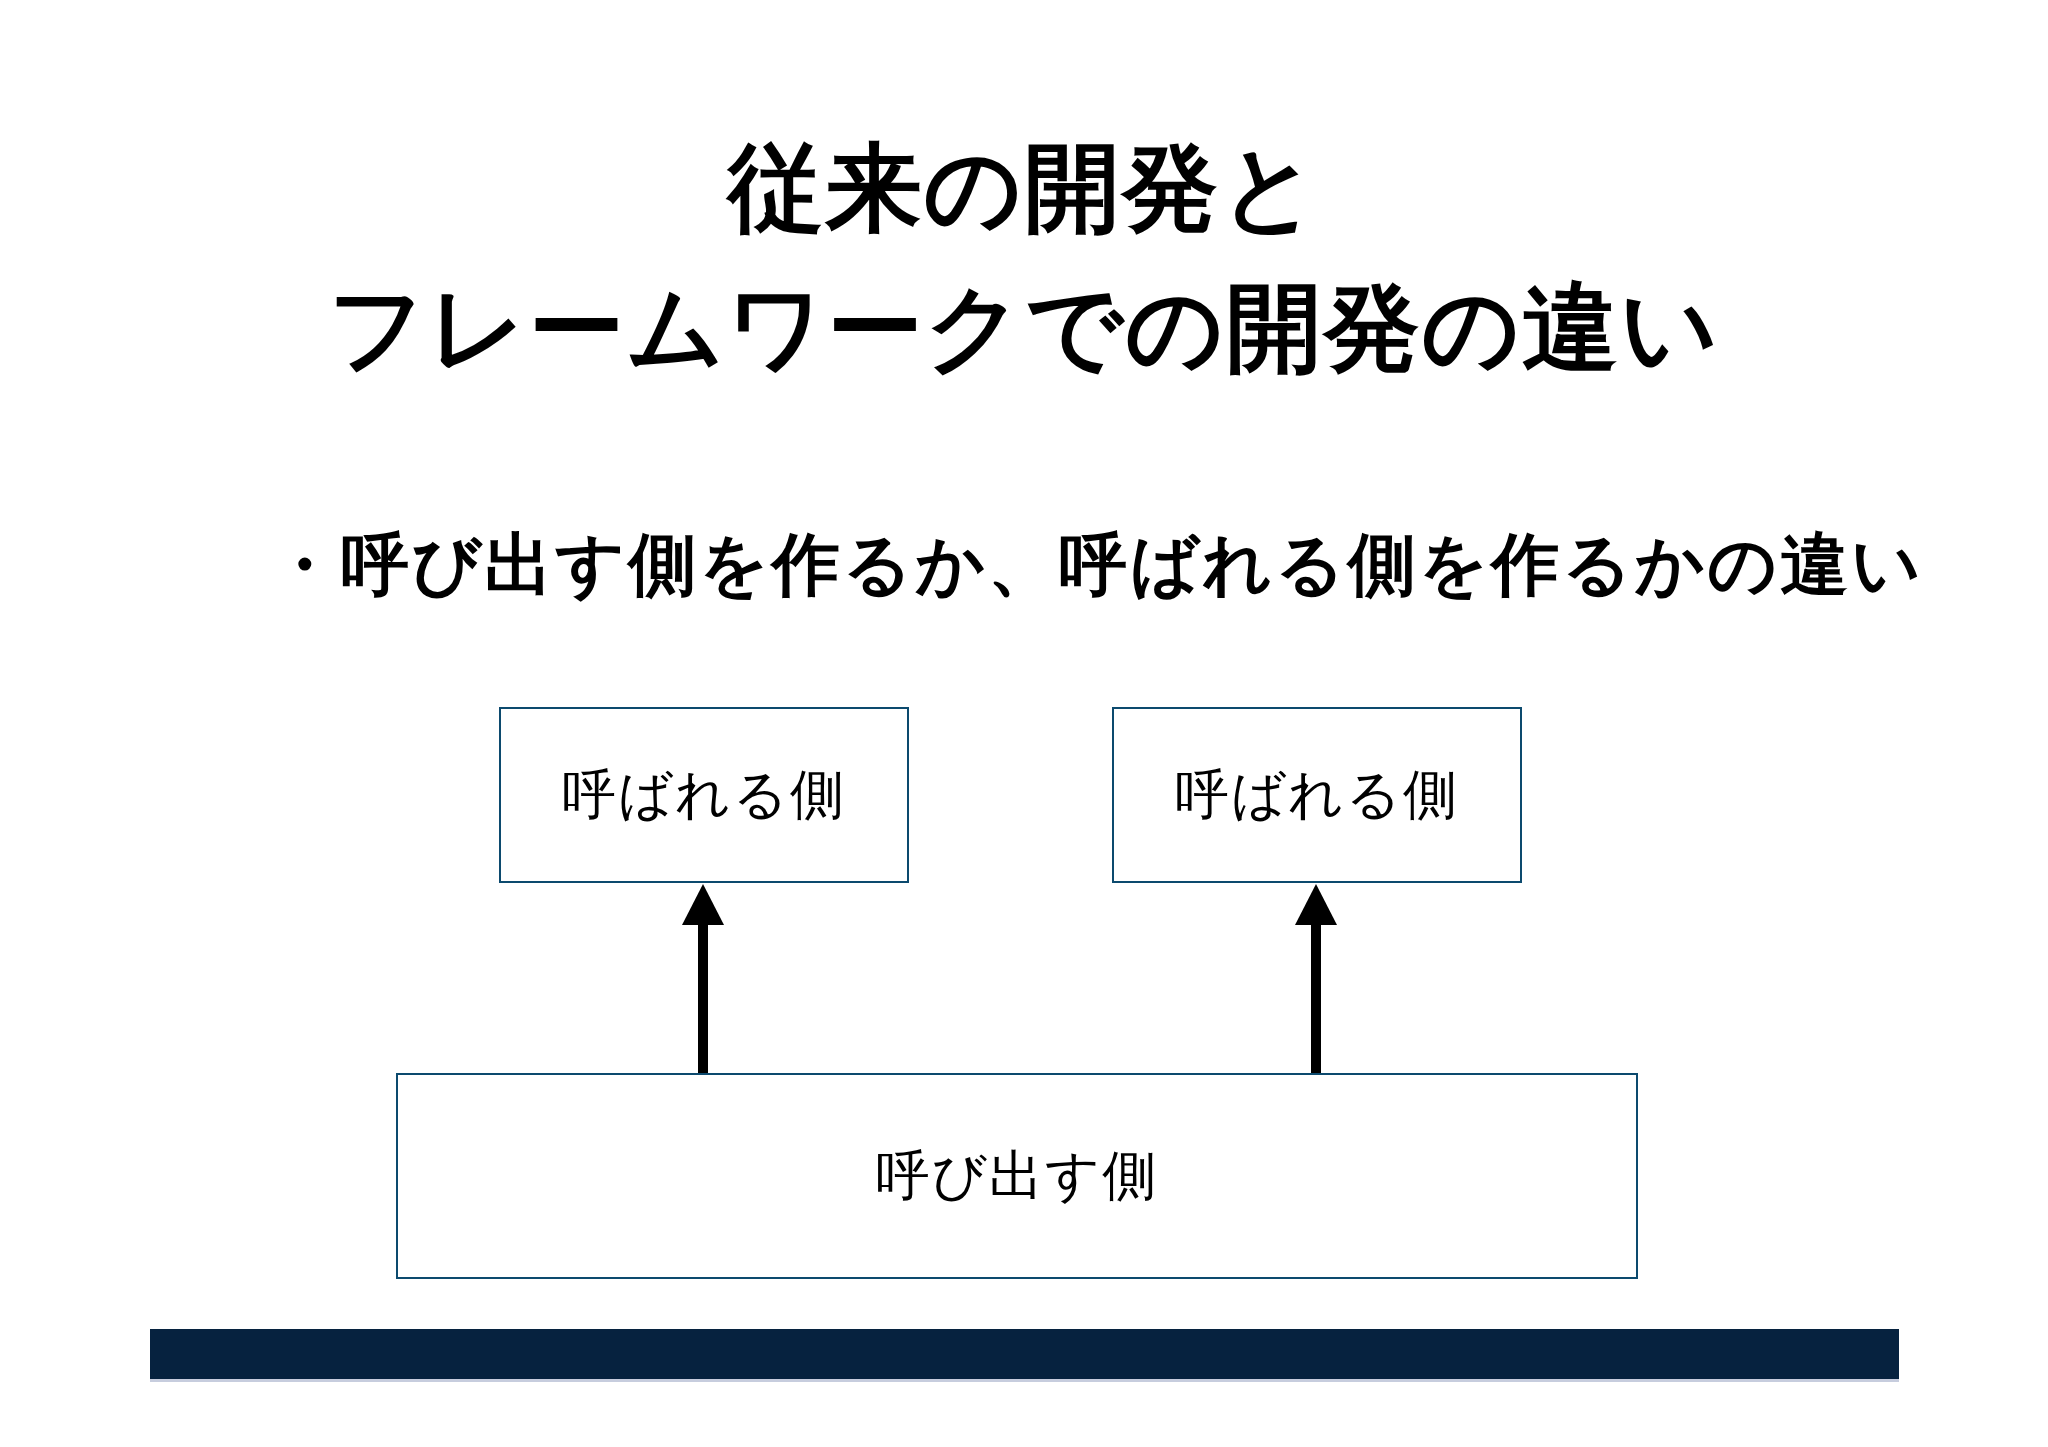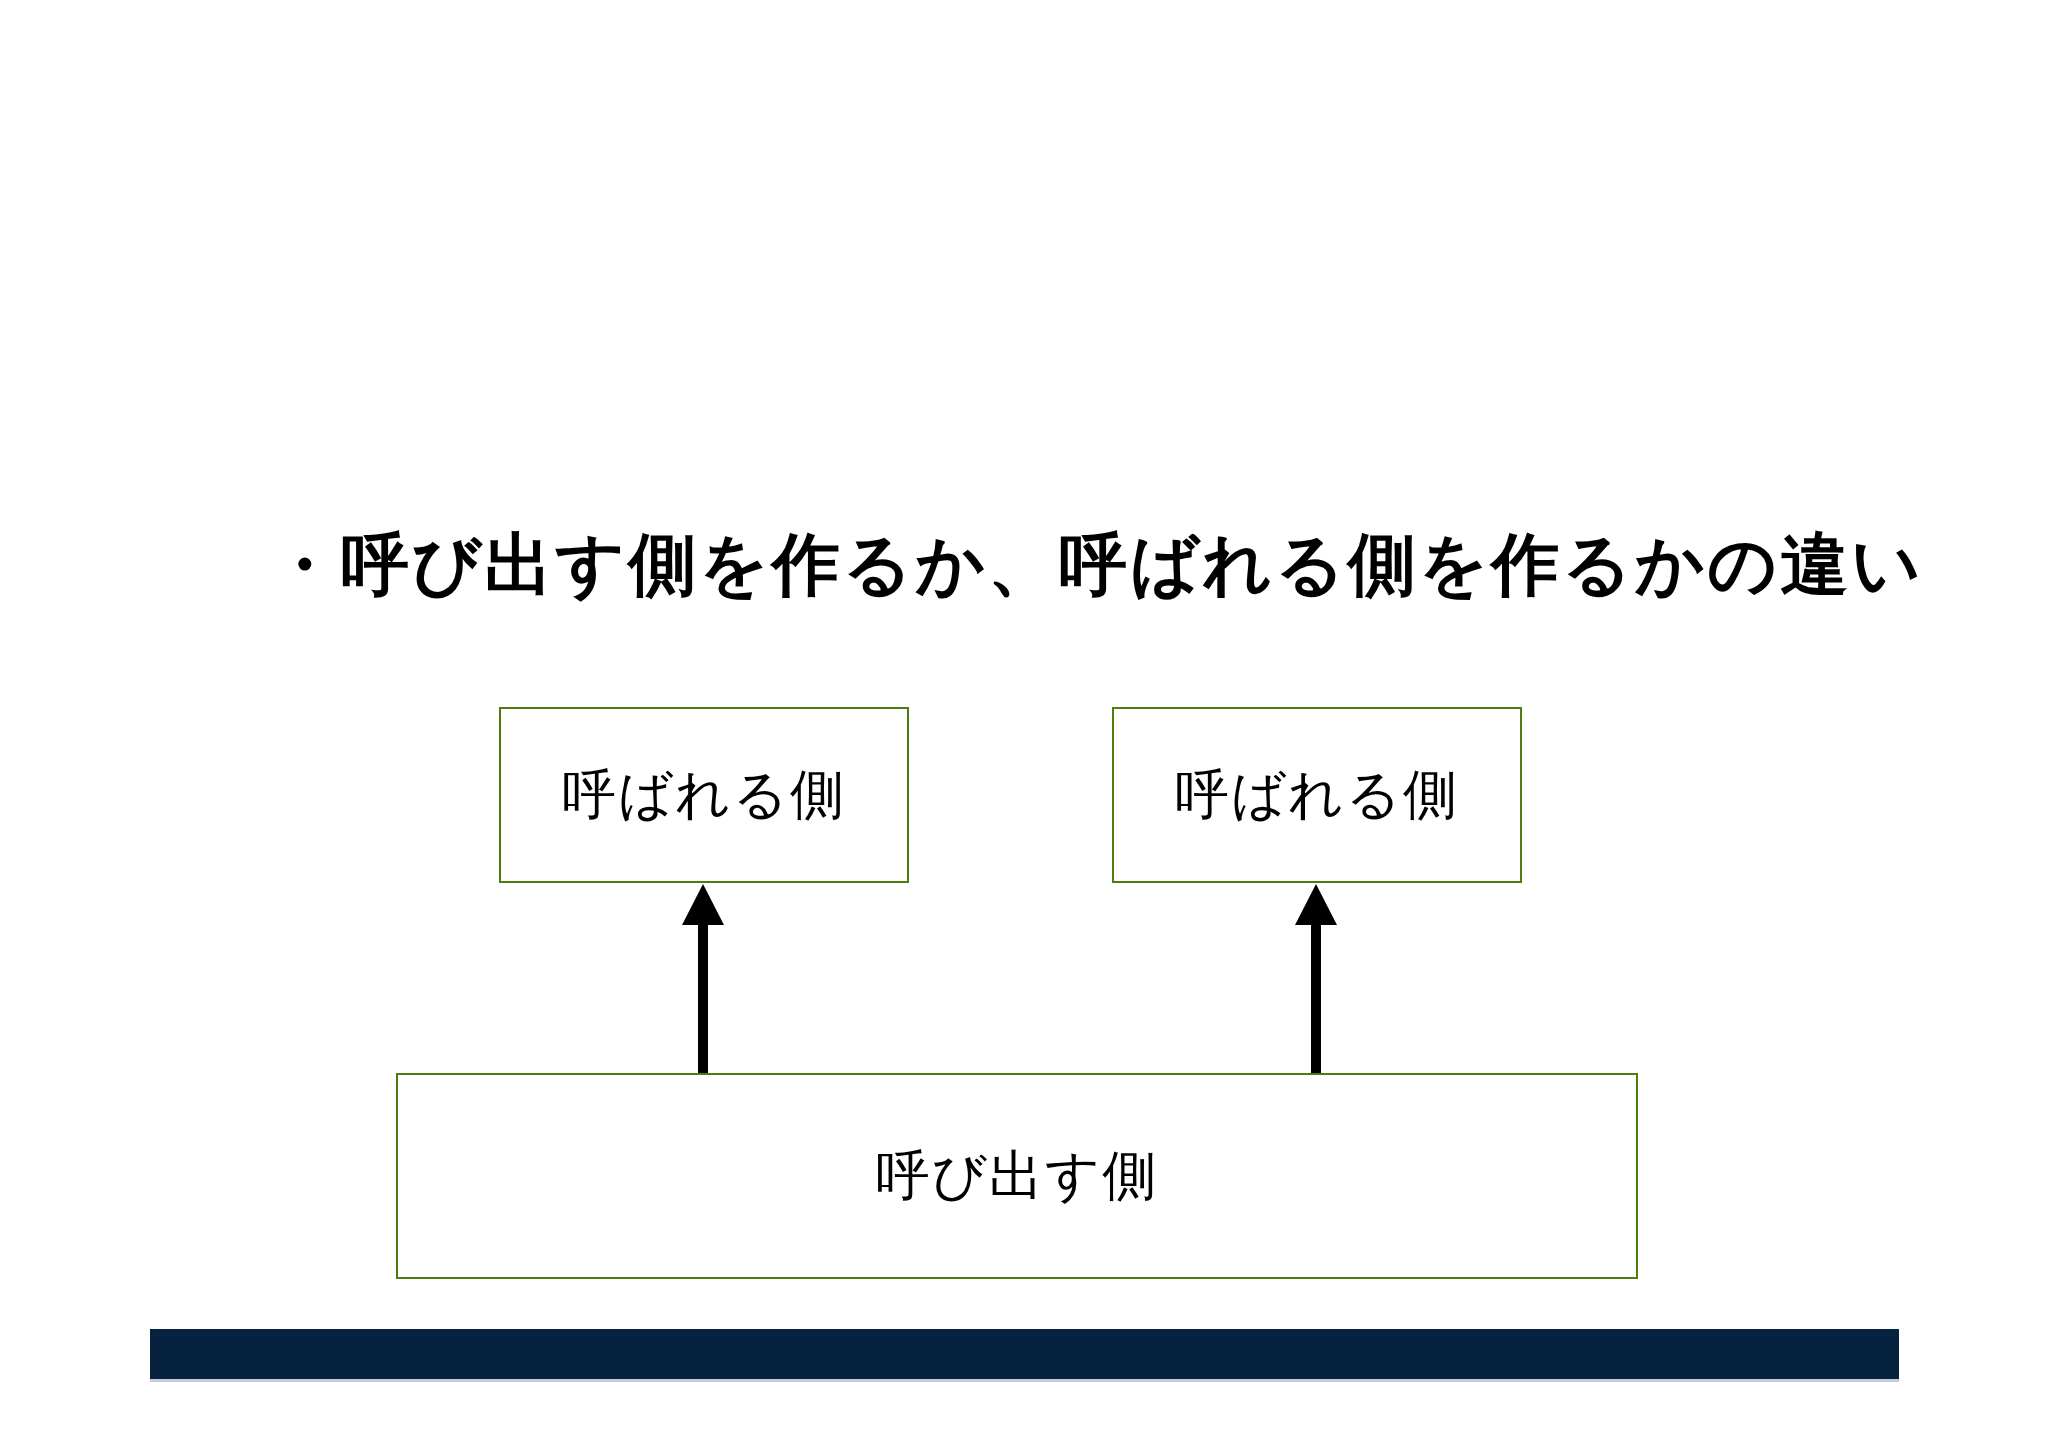--- a/index.html
+++ b/index.html
@@ -32,21 +32,21 @@
     position: absolute;
     left: 270px;
     top: 520px;
     font-size: 68px;
     font-weight: 700;
     letter-spacing: 3px;
     white-space: nowrap;
   }
   .box {
     position: absolute;
-    border: 2px solid #4d7c0f;
+    border: 2px solid #0c4a6e;
     background: #ffffff;
     display: flex;
     align-items: center;
     justify-content: center;
     box-sizing: border-box;
   }
   .called-box {
     width: 410px;
     height: 176px;
     top: 707px;
@@ -100,20 +100,24 @@
     width: 1749px;
     height: 50px;
     border-bottom: 3px solid #c7cdde;
   }
 </style>
 </head>
 <body>
 
 <div class="slide">
 
+  <div class="title">
+    <div>従来の開発と</div>
+    <div>フレームワークでの開発の違い</div>
+  </div>
 
   <div class="bullet-line">・呼び出す側を作るか、呼ばれる側を作るかの違い</div>
 
   <div class="box called-box left">
     <span class="box-label">呼ばれる側</span>
   </div>
 
   <div class="box called-box right">
     <span class="box-label">呼ばれる側</span>
   </div>

